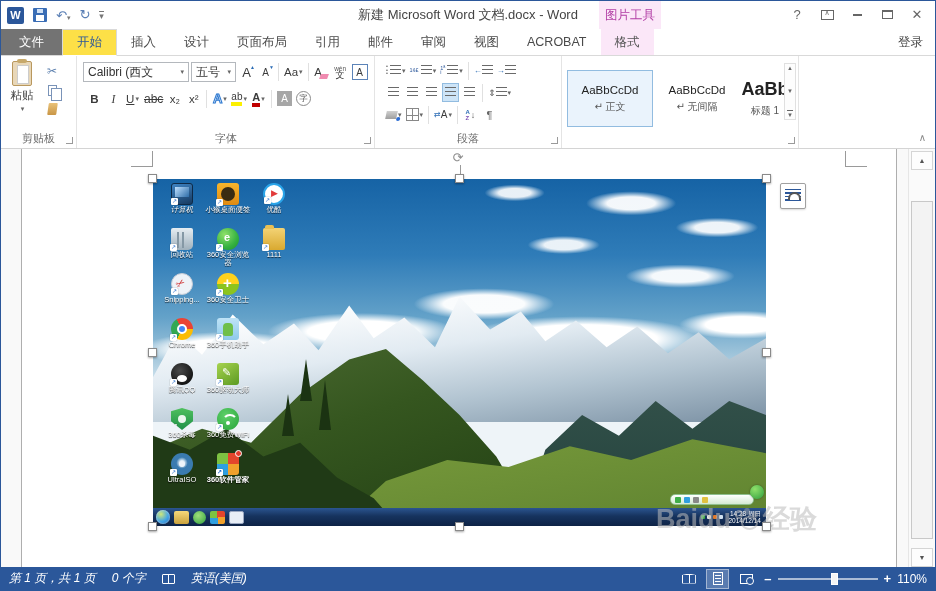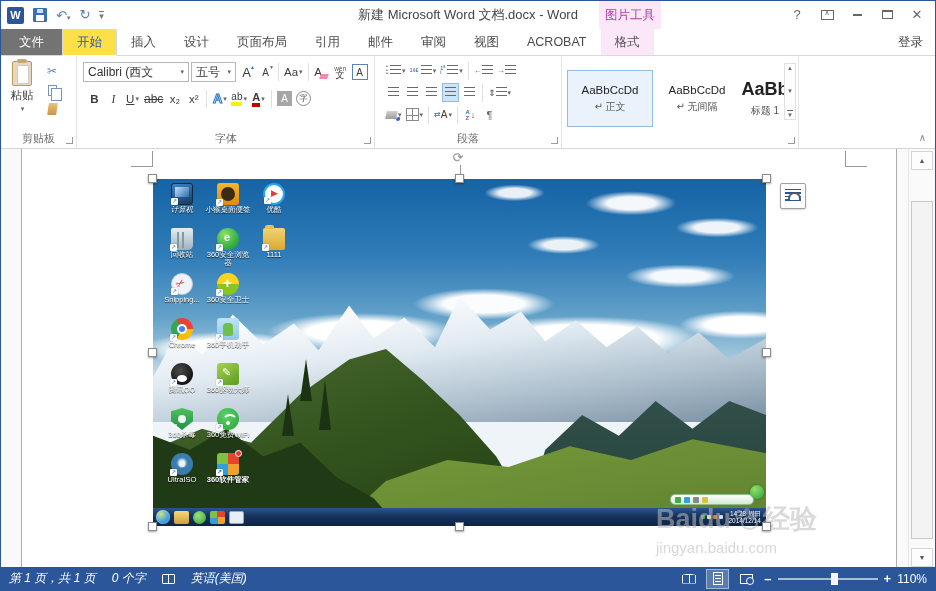--- a/index.html
+++ b/index.html
@@ -709,21 +709,20 @@
     <div class="layopt">
         <span class="layopt-ic"></span>
       </div>
 
     <div class="watermark">
       <div class="wm1">
         <span>Baidu</span>
         <span class="paw"></span>
         <span>经验</span>
       </div>
-      <div class="wm2">jingyan.baidu.com</div>
     </div>
 
     <div class="vscroll">
       <span class="vs-btn vs-up">▲</span>
       <span class="vs-thumb"></span>
       <span class="vs-btn vs-dn">▼</span>
     </div>
   </div>
 
   <div class="statusbar">

